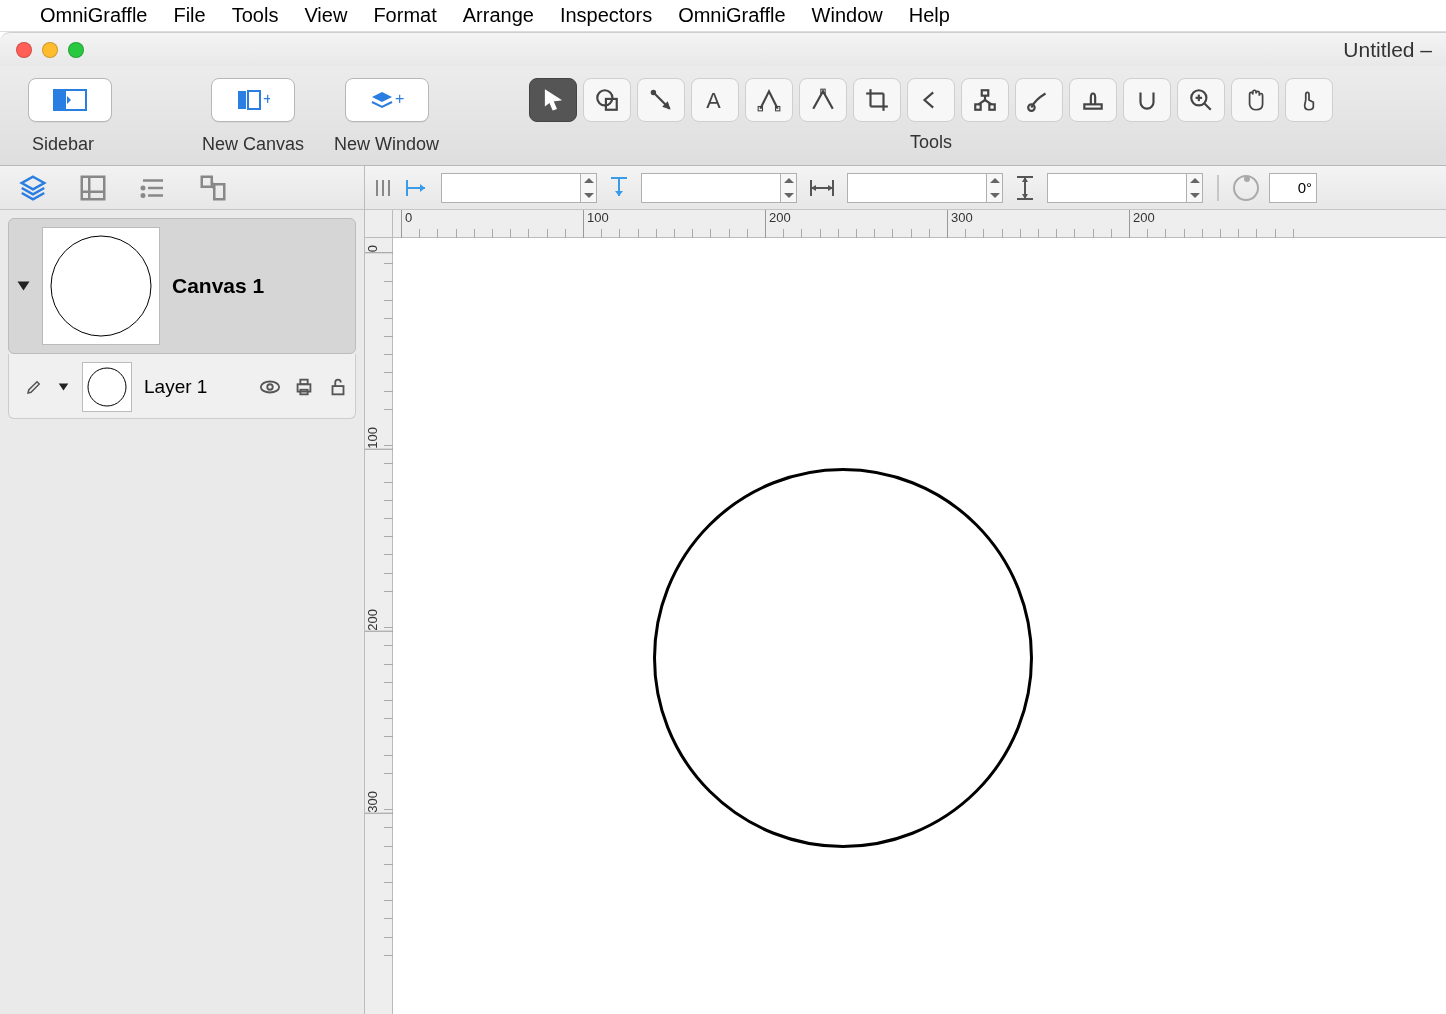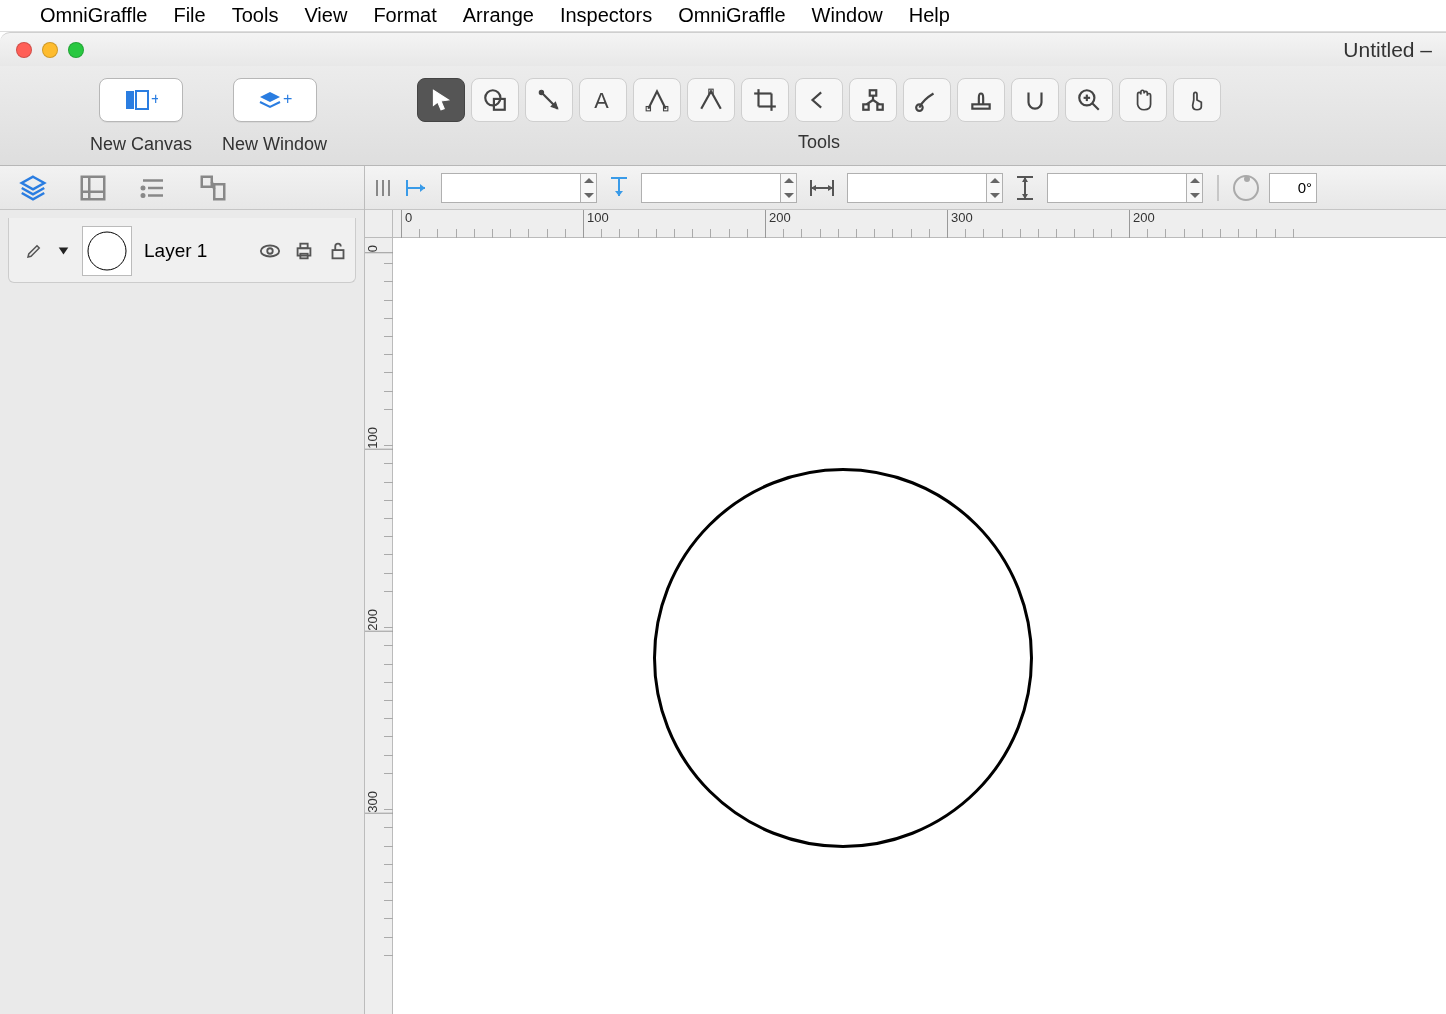--- a/index.html
+++ b/index.html
@@ -106,20 +106,30 @@
 <div class="titlebar">
   <div class="lights">
     <div class="light red"></div>
     <div class="light yellow"></div>
     <div class="light green"></div>
   </div>
   <div class="title">Untitled –</div>
 </div>
 
 <div class="toolbar">
+  <div class="tb-group" style="margin-left:14px;">
+    <div class="tb-btn sidebar-btn">
+      <svg class="icL" viewBox="0 0 34 24">
+          <rect x="1" y="2" width="32" height="20" fill="none" stroke="#2a7de1" stroke-width="2"></rect>
+          <rect x="1" y="2" width="12" height="20" fill="#2a7de1"></rect>
+          <polygon points="18,12 14,8 14,16" fill="#2a7de1"></polygon>
+        </svg>
+    </div>
+    <div class="tb-label">Sidebar</div>
+  </div>
   <div class="gap"></div>
     <div class="gap"></div>
     <div class="gap"></div>
   <div class="tb-group">
     <div class="tb-btn newcanvas-btn">
       <svg class="icL" viewBox="0 0 34 24">
           <rect x="2" y="3" width="8" height="18" fill="#2a7de1"></rect>
           <rect x="12" y="3" width="12" height="18" fill="none" stroke="#2a7de1" stroke-width="2"></rect>
           <text x="27" y="16" font-size="16" fill="#2a7de1">+</text>
         </svg>
@@ -270,20 +280,29 @@
       </div>
       <div class="sidetab">
         <svg width="30" height="30" viewBox="0 0 24 24">
             <rect x="3" y="3" width="8" height="8" fill="none" stroke-width="2"></rect>
             <rect x="13" y="9" width="8" height="12" fill="none" stroke-width="2"></rect>
             <line x1="11" y1="7" x2="13" y2="13" stroke-width="2"></line>
           </svg>
       </div>
     </div>
     <div class="canvas-list">
+      <div class="canvas-item">
+        <div class="disclosure"></div>
+        <div class="canvas-thumb">
+          <svg width="110" height="110" viewBox="0 0 110 110">
+              <circle cx="55" cy="55" r="50"></circle>
+            </svg>
+        </div>
+        <div class="canvas-name">Canvas 1</div>
+      </div>
       <div class="layer-row">
         <svg width="18" height="18" viewBox="0 0 24 24">
             <path d="M4 20 L8 19 L19 8 L16 5 L5 16 Z" fill="none" stroke="#555" stroke-width="2"></path>
           </svg>
         <div class="disclosure" style="transform:rotate(90deg) scale(.8);"></div>
         <div class="layer-thumb">
             <svg width="44" height="44" viewBox="0 0 44 44">
               <circle cx="22" cy="22" r="19" fill="none" stroke="#000" stroke-width="1"></circle>
             </svg>
           </div>

